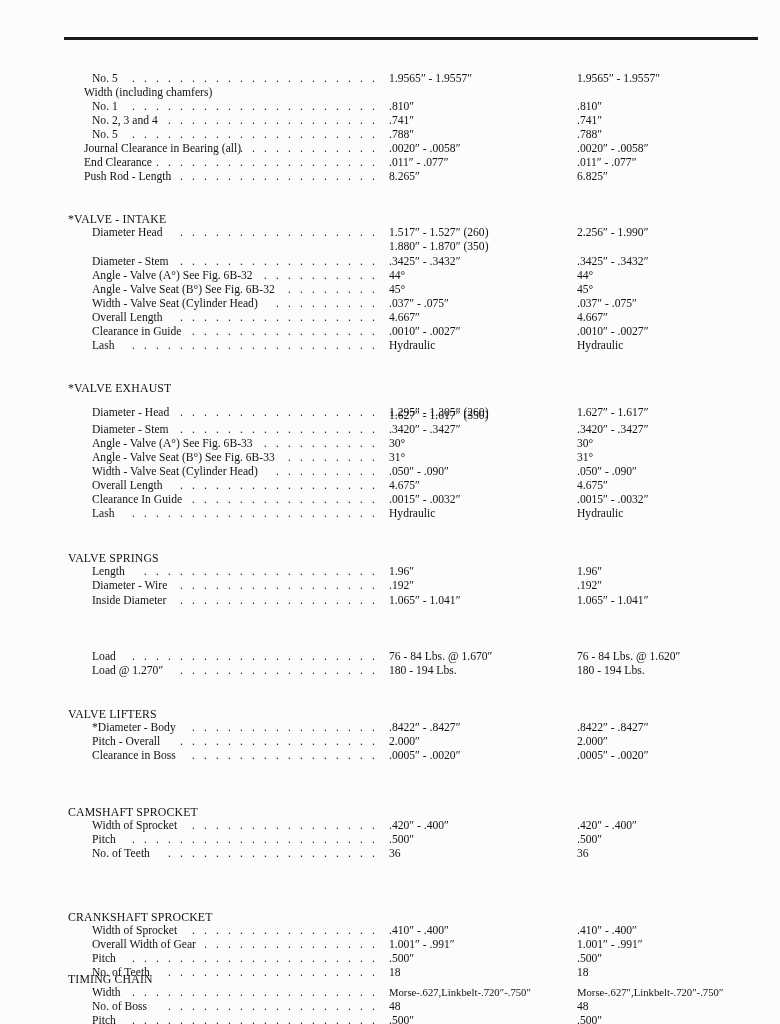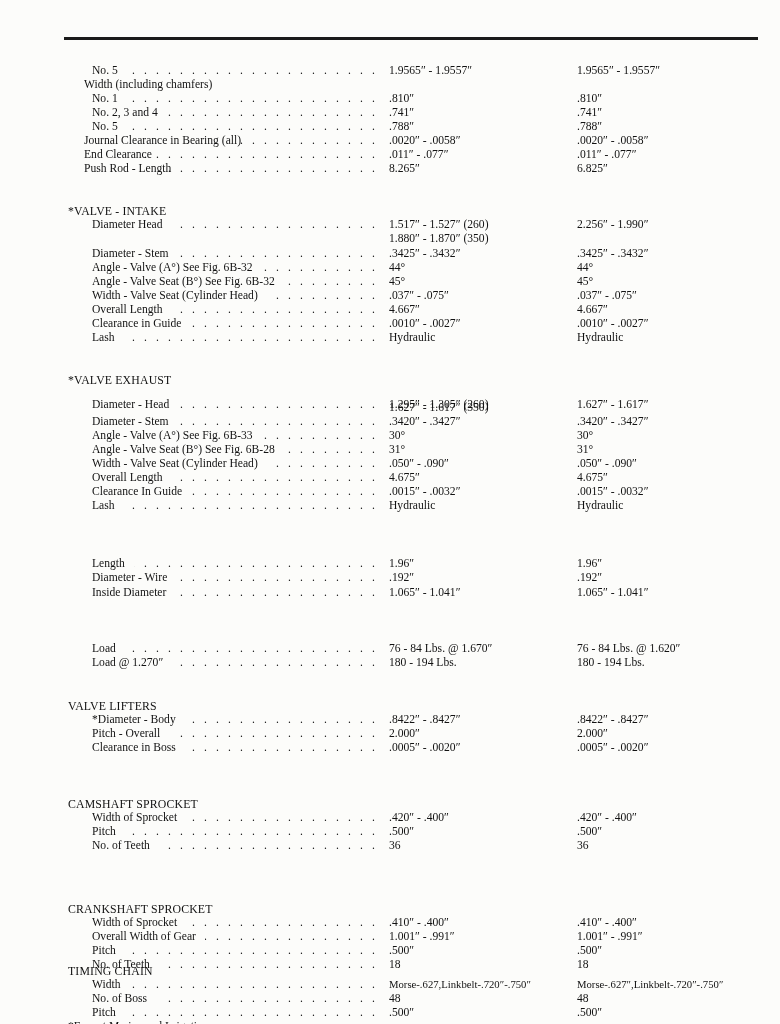--- a/index.html
+++ b/index.html
@@ -53,20 +53,21 @@
   .content {
     position: absolute;
     top: 64px;
     left: 0;
     right: 0;
     bottom: 0;
   }
 
   .block {
     position: relative;
+    margin-top: 8px;
   }
 
   .row {
     position: relative;
     height: 14.05px;
     font-size: 11.6px;
     white-space: nowrap;
   }
 
   .sect-head {
@@ -293,21 +294,21 @@
         </div>
         <div class="row" style="position: absolute; left: 0px; right: 0px; top: 56.2px;">
           <div class="label ind2">Angle - Valve (A°) See Fig. 6B-33</div>
           <div class="leaderwrap" style="left: 261.594px; width: 116.406px;">
             <div class="leader" style="width: 116.406px;">. . . . . . . . . . . .</div>
           </div>
           <div class="col1">30°</div>
           <div class="col2">30°</div>
         </div>
         <div class="row" style="position: absolute; left: 0px; right: 0px; top: 70.25px;">
-          <div class="label ind2">Angle - Valve Seat (B°) See Fig. 6B-28</div>
+          <div class="label ind2">Angle - Valve Seat (B°) See Fig. 6B-33</div>
           <div class="leaderwrap" style="left: 283.812px; width: 94.1875px;">
             <div class="leader" style="width: 94.1875px;">. . . . . . . . . .</div>
           </div>
           <div class="col1">31°</div>
           <div class="col2">31°</div>
         </div>
         <div class="row" style="position: absolute; left: 0px; right: 0px; top: 84.3px;">
           <div class="label ind2">Width - Valve Seat (Cylinder Head)</div>
           <div class="leaderwrap" style="left: 266.781px; width: 111.219px;">
             <div class="leader" style="width: 111.219px;">. . . . . . . . . . . .</div>
@@ -334,20 +335,23 @@
         <div class="row" style="position: absolute; left: 0px; right: 0px; top: 126.45px;">
           <div class="label ind2">Lash</div>
           <div class="leaderwrap" style="left: 123.547px; width: 254.453px;">
             <div class="leader" style="width: 254.453px;">. . . . . . . . . . . . . . . . . . . . . . . . . . .</div>
           </div>
           <div class="col1">Hydraulic</div>
           <div class="col2">Hydraulic</div>
         </div>
       </div>
       <div class="block" style="position: absolute; left: 0px; right: 0px; top: 479.4px; height: 126.45px;">
+        <div class="row" style="top: 0px; position: absolute; left: 0px; right: 0px;">
+          <div class="sect-head">VALVE SPRINGS</div>
+        </div>
         <div class="row" style="position: absolute; left: 0px; right: 0px; top: 14.05px;">
           <div class="label ind2">Length</div>
           <div class="leaderwrap" style="left: 133.844px; width: 244.156px;">
             <div class="leader" style="width: 244.156px;">. . . . . . . . . . . . . . . . . . . . . . . . . .</div>
           </div>
           <div class="col1">1.96″</div>
           <div class="col2">1.96″</div>
         </div>
         <div class="row" style="position: absolute; left: 0px; right: 0px; top: 28.1px;">
           <div class="label ind2">Diameter - Wire</div>

